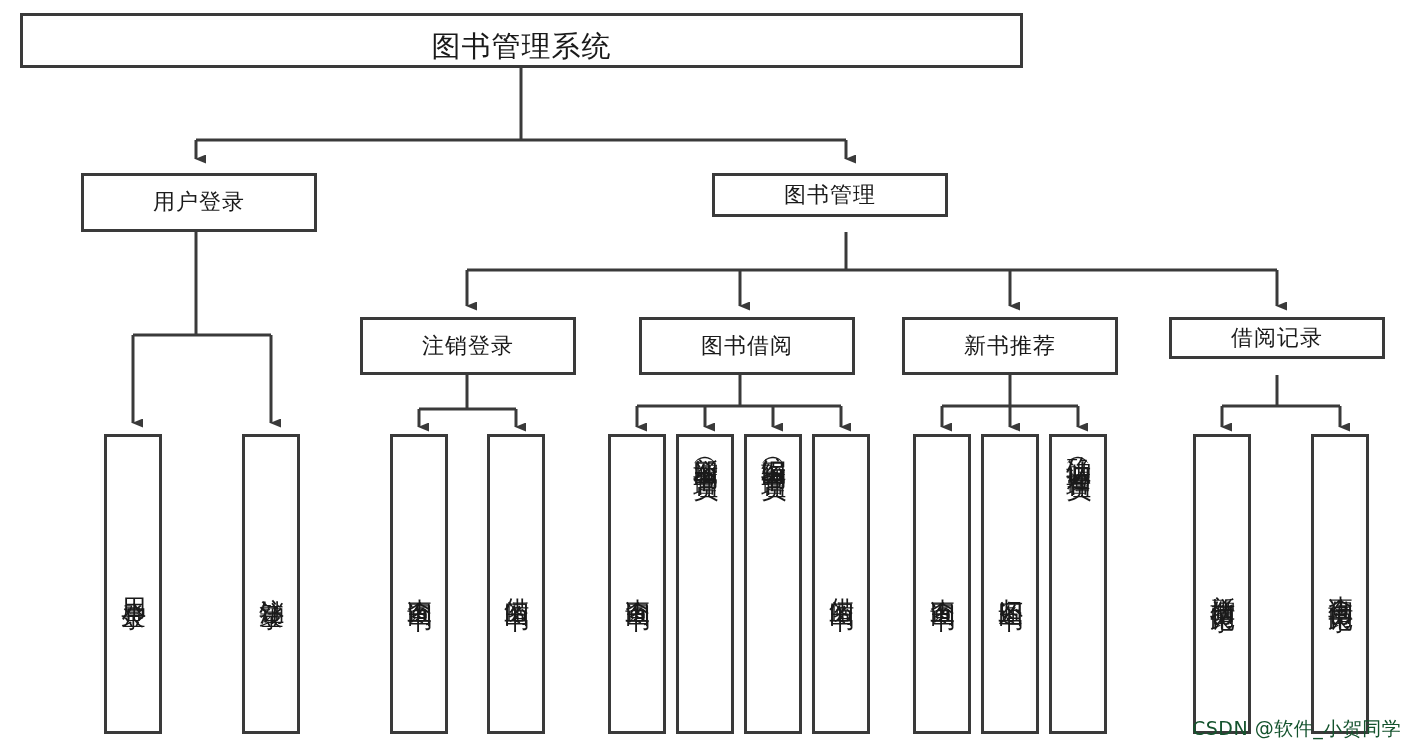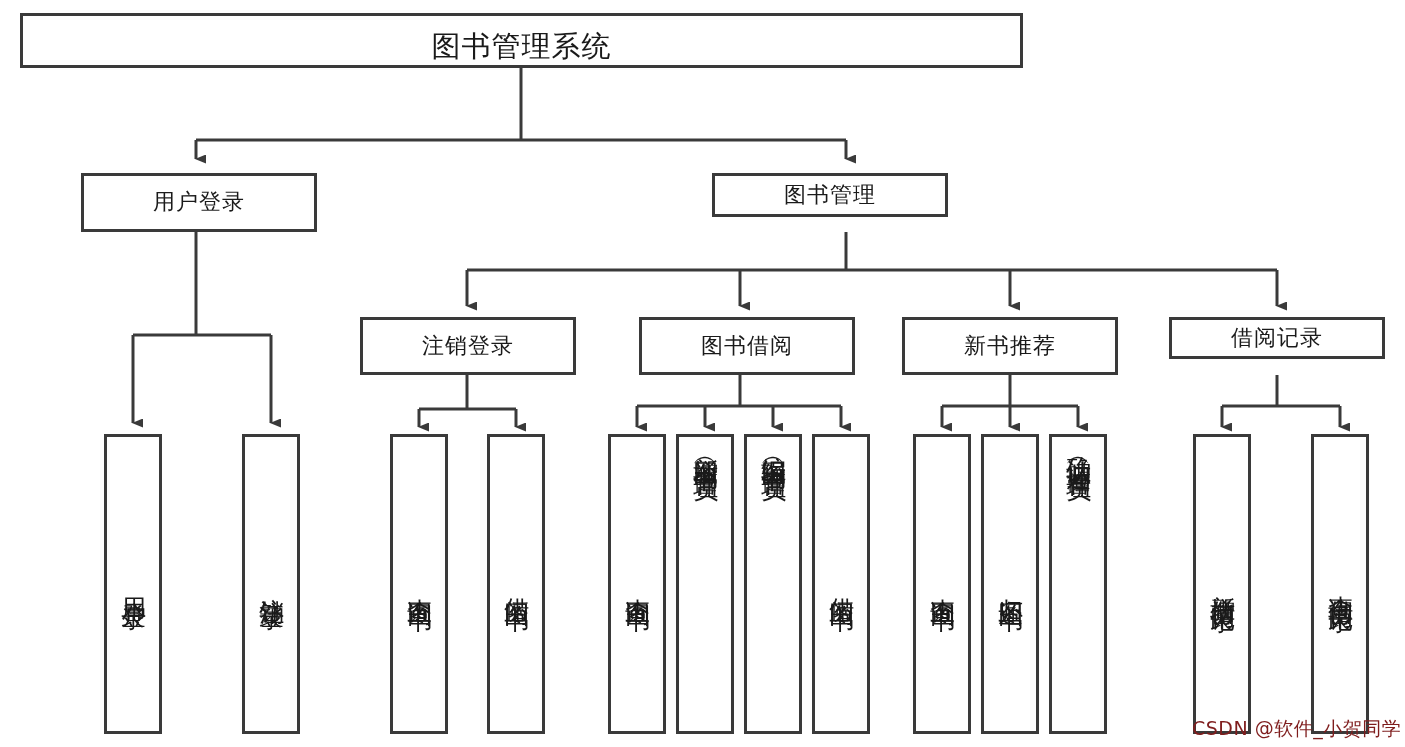--- a/index.html
+++ b/index.html
@@ -62,21 +62,21 @@
     line-height: 1.22;
     letter-spacing: 3px;
     white-space: nowrap;
   }
   .node.leaf.center-text {
     align-items: center;
   }
   .watermark {
     position: absolute;
     font-size: 19px;
-    color: #7f1d1d;
+    color: #14532d;
     white-space: nowrap;
     letter-spacing: 0.5px;
     font-family: "DejaVu Sans", "Liberation Sans", sans-serif;
   }
 </style>
 </head>
 <body>
 
 <div id="diagram-canvas">
 

